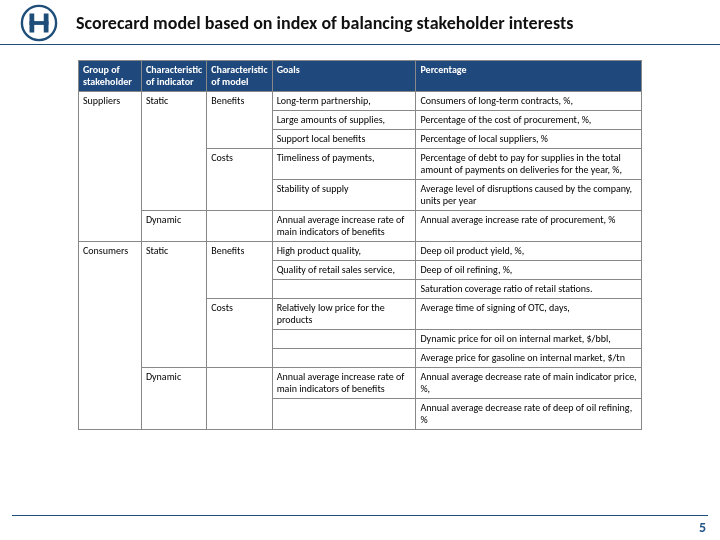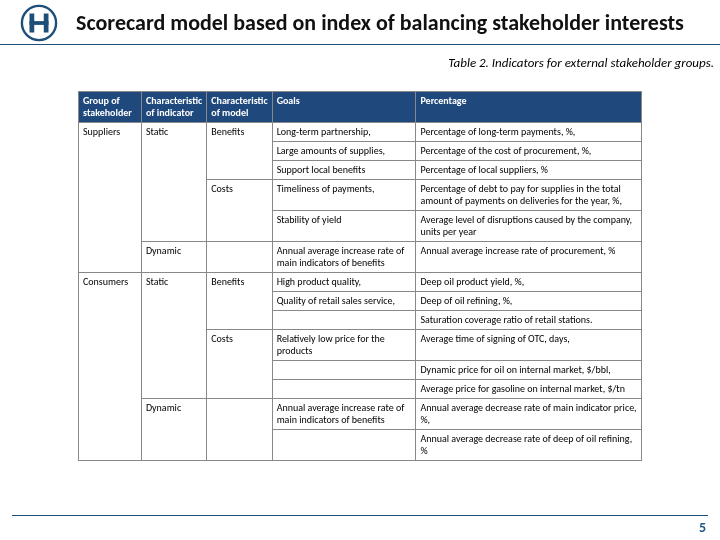--- a/index.html
+++ b/index.html
@@ -25,21 +25,21 @@
     margin-bottom: 2px;
   }
   .logo {
     width: 38px;
     height: 38px;
     margin-right: 18px;
     flex-shrink: 0;
   }
   .title {
     font-weight: bold;
-    font-size: 22px;
+    font-size: 18px;
     color: #111;
     line-height: 1.05;
   }
   .caption {
     text-align: right;
     font-style: italic;
     font-size: 13px;
     padding: 8px 6px 6px 0;
   }
   table {
@@ -92,21 +92,20 @@
       <svg viewBox="0 0 40 40" width="38" height="38">
         <circle cx="20" cy="20" r="18" fill="#fff" stroke="#1f4e79" stroke-width="2.5"></circle>
         <rect x="10" y="10" width="5" height="20" fill="#1f4e79"></rect>
         <rect x="25" y="10" width="5" height="20" fill="#1f4e79"></rect>
         <rect x="10" y="18" width="20" height="4" fill="#1f4e79"></rect>
       </svg>
     </span>
     <span class="title">Scorecard model based on index of balancing stakeholder interests</span>
   </div>
 
-  <div class="caption">Table 2. Indicators for external stakeholder groups.</div>
 
   <table>
     <colgroup>
       <col class="col-grp">
         <col class="col-cind">
         <col class="col-cgoal">
         <col class="col-goals">
         <col class="col-ind">
     </colgroup>
     <thead>
@@ -118,38 +117,38 @@
         <th>Percentage</th>
       </tr>
     </thead>
     <tbody>
 
       <tr>
         <td rowspan="6">Suppliers</td>
         <td rowspan="5">Static</td>
         <td rowspan="3">Benefits</td>
         <td>Long-term partnership,</td>
-        <td>Percentage of long-term payments, %,</td>
+        <td>Consumers of long-term contracts, %,</td>
       </tr>
       <tr>
         <td>Large amounts of supplies,</td>
         <td>Percentage of the cost of procurement, %,</td>
       </tr>
       <tr>
         <td>Support local benefits</td>
         <td>Percentage of local suppliers, %</td>
       </tr>
 
       <tr>
         <td rowspan="2">Costs</td>
         <td>Timeliness of payments,</td>
         <td>Percentage of debt to pay for supplies in the total amount of payments on deliveries for the year, %,</td>
       </tr>
       <tr>
-        <td>Stability of yield</td>
+        <td>Stability of supply</td>
         <td>Average level of disruptions caused by the company, units per year</td>
       </tr>
 
       <tr>
         <td>Dynamic</td>
         <td></td>
         <td>Annual average increase rate of main indicators of benefits</td>
         <td>Annual average increase rate of procurement, %</td>
       </tr>
 

